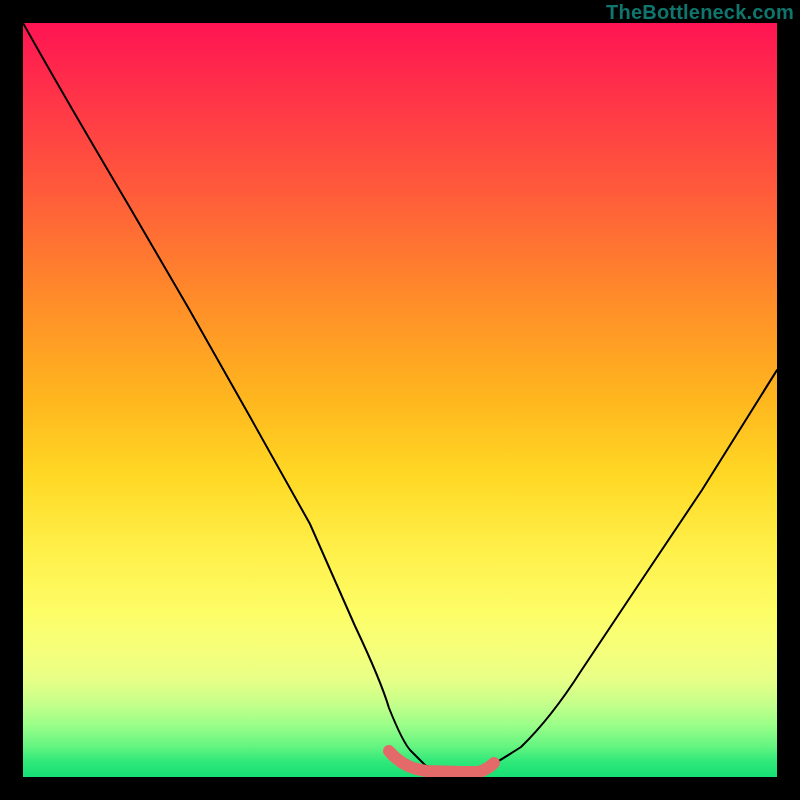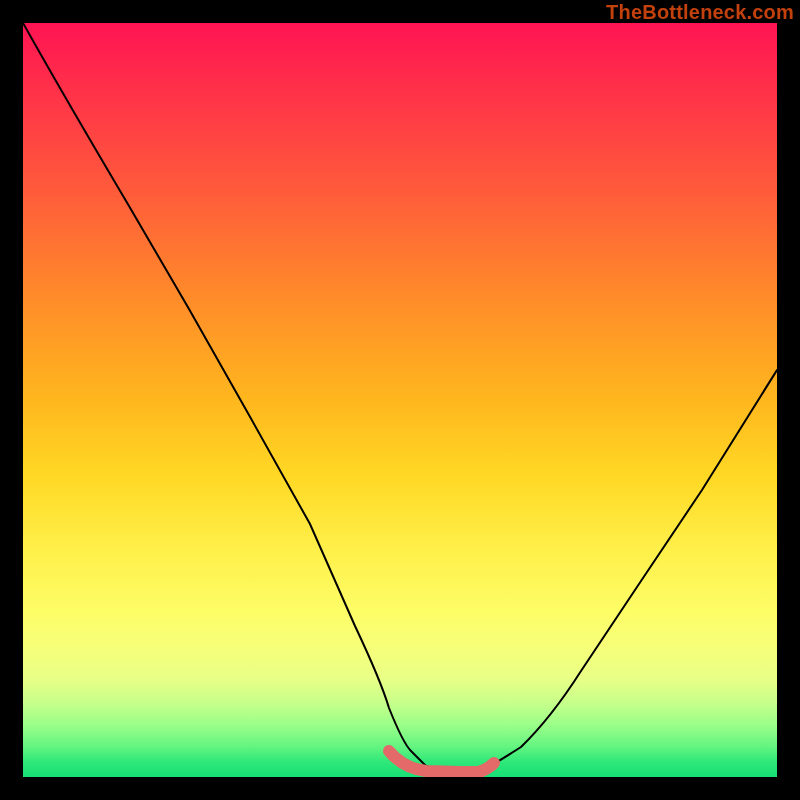--- a/index.html
+++ b/index.html
@@ -57,21 +57,21 @@
     width: 754px;
     height: 754px;
   }
   .watermark {
     position: absolute;
     top: 1px;
     right: 6px;
     font-family: Arial, Helvetica, sans-serif;
     font-size: 20px;
     font-weight: 600;
-    color: #c2410c;
+    color: #0f766e;
     letter-spacing: 0.2px;
   }
 </style>
 </head>
 <body>
 
 <div class="frame">
 
   <div class="plot-area">
     <div class="gradient"></div>

